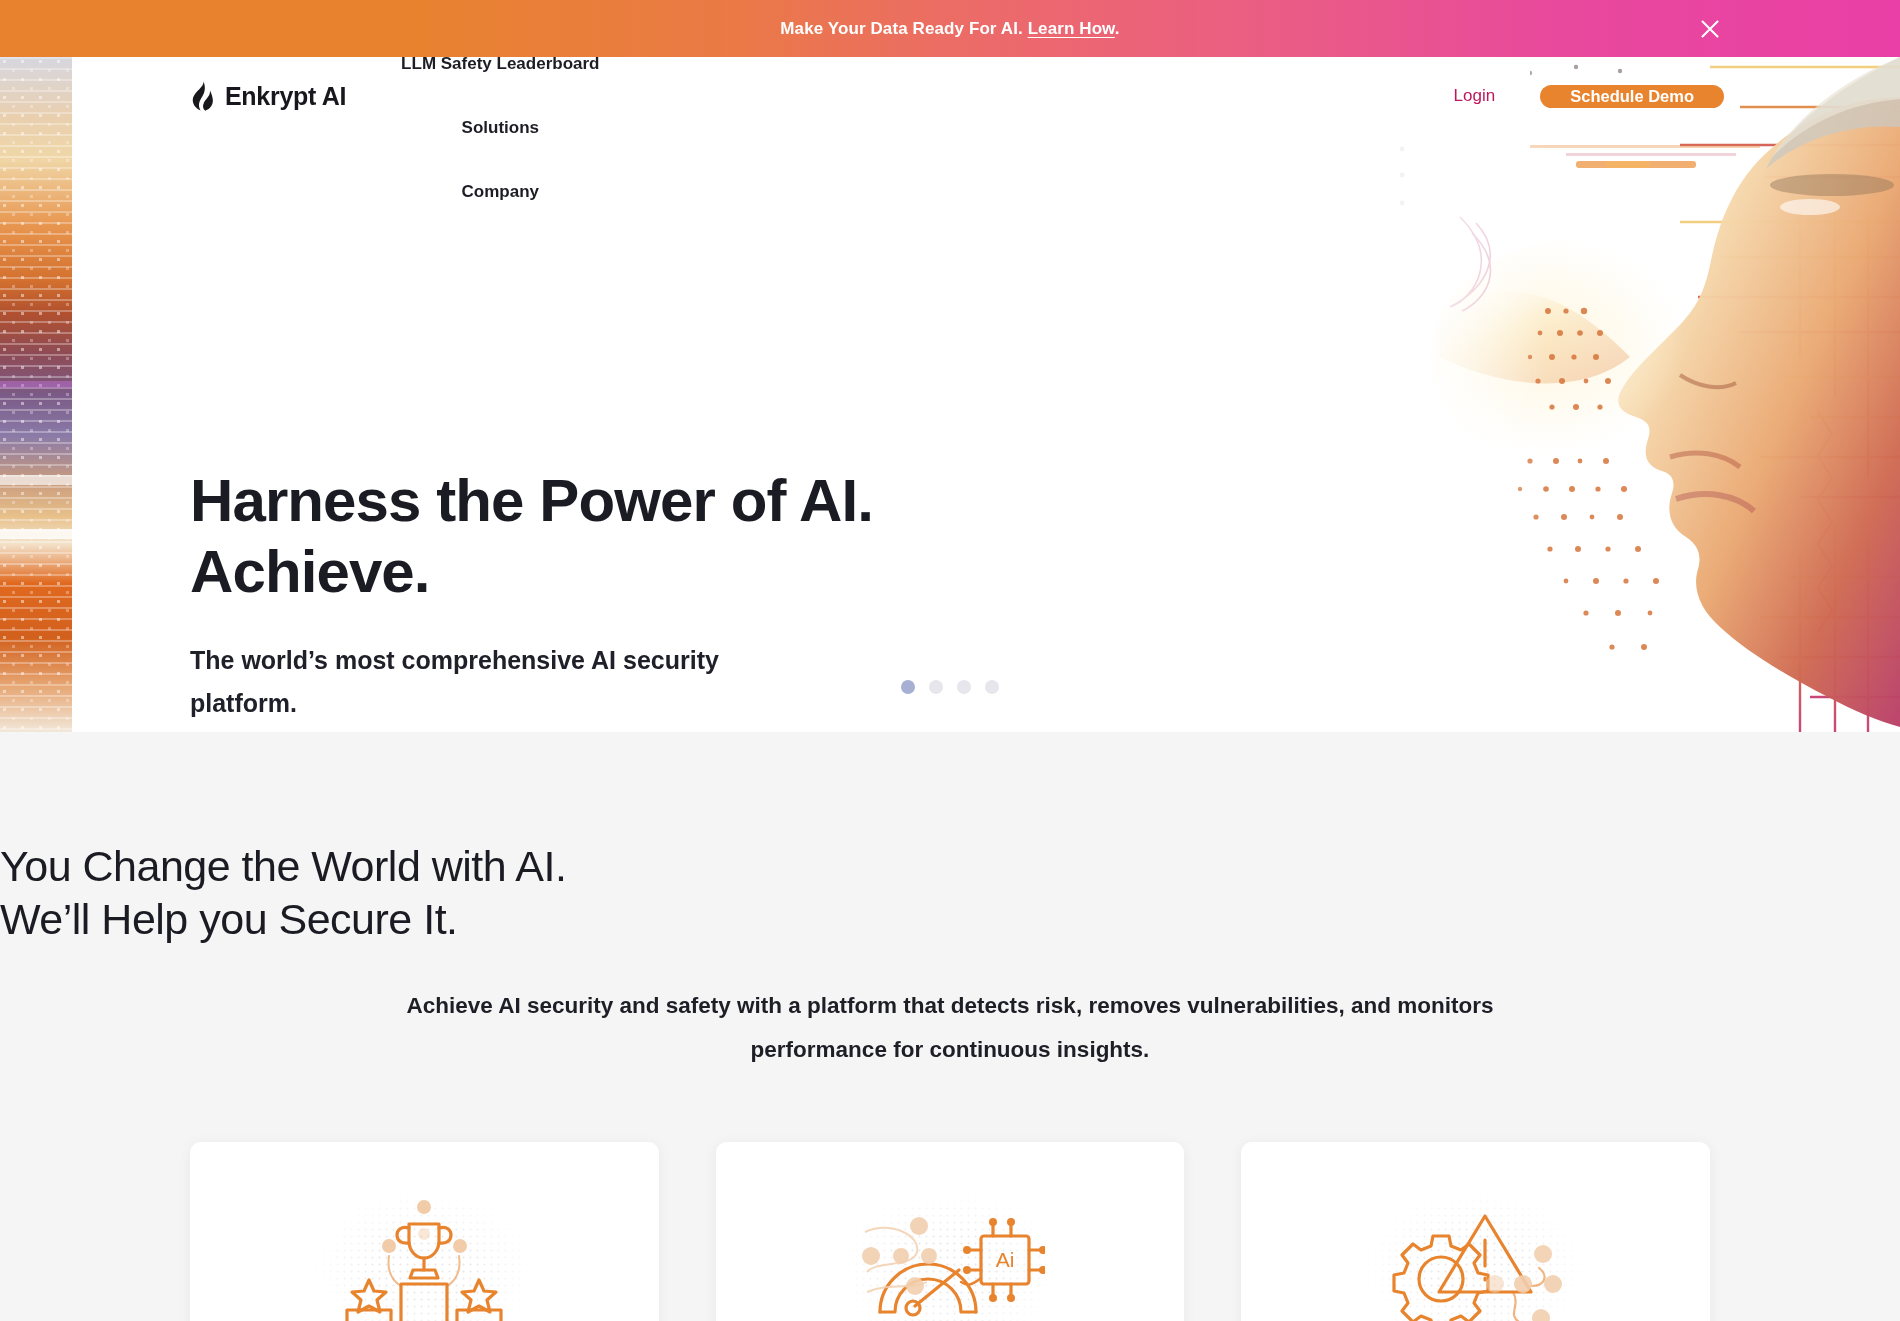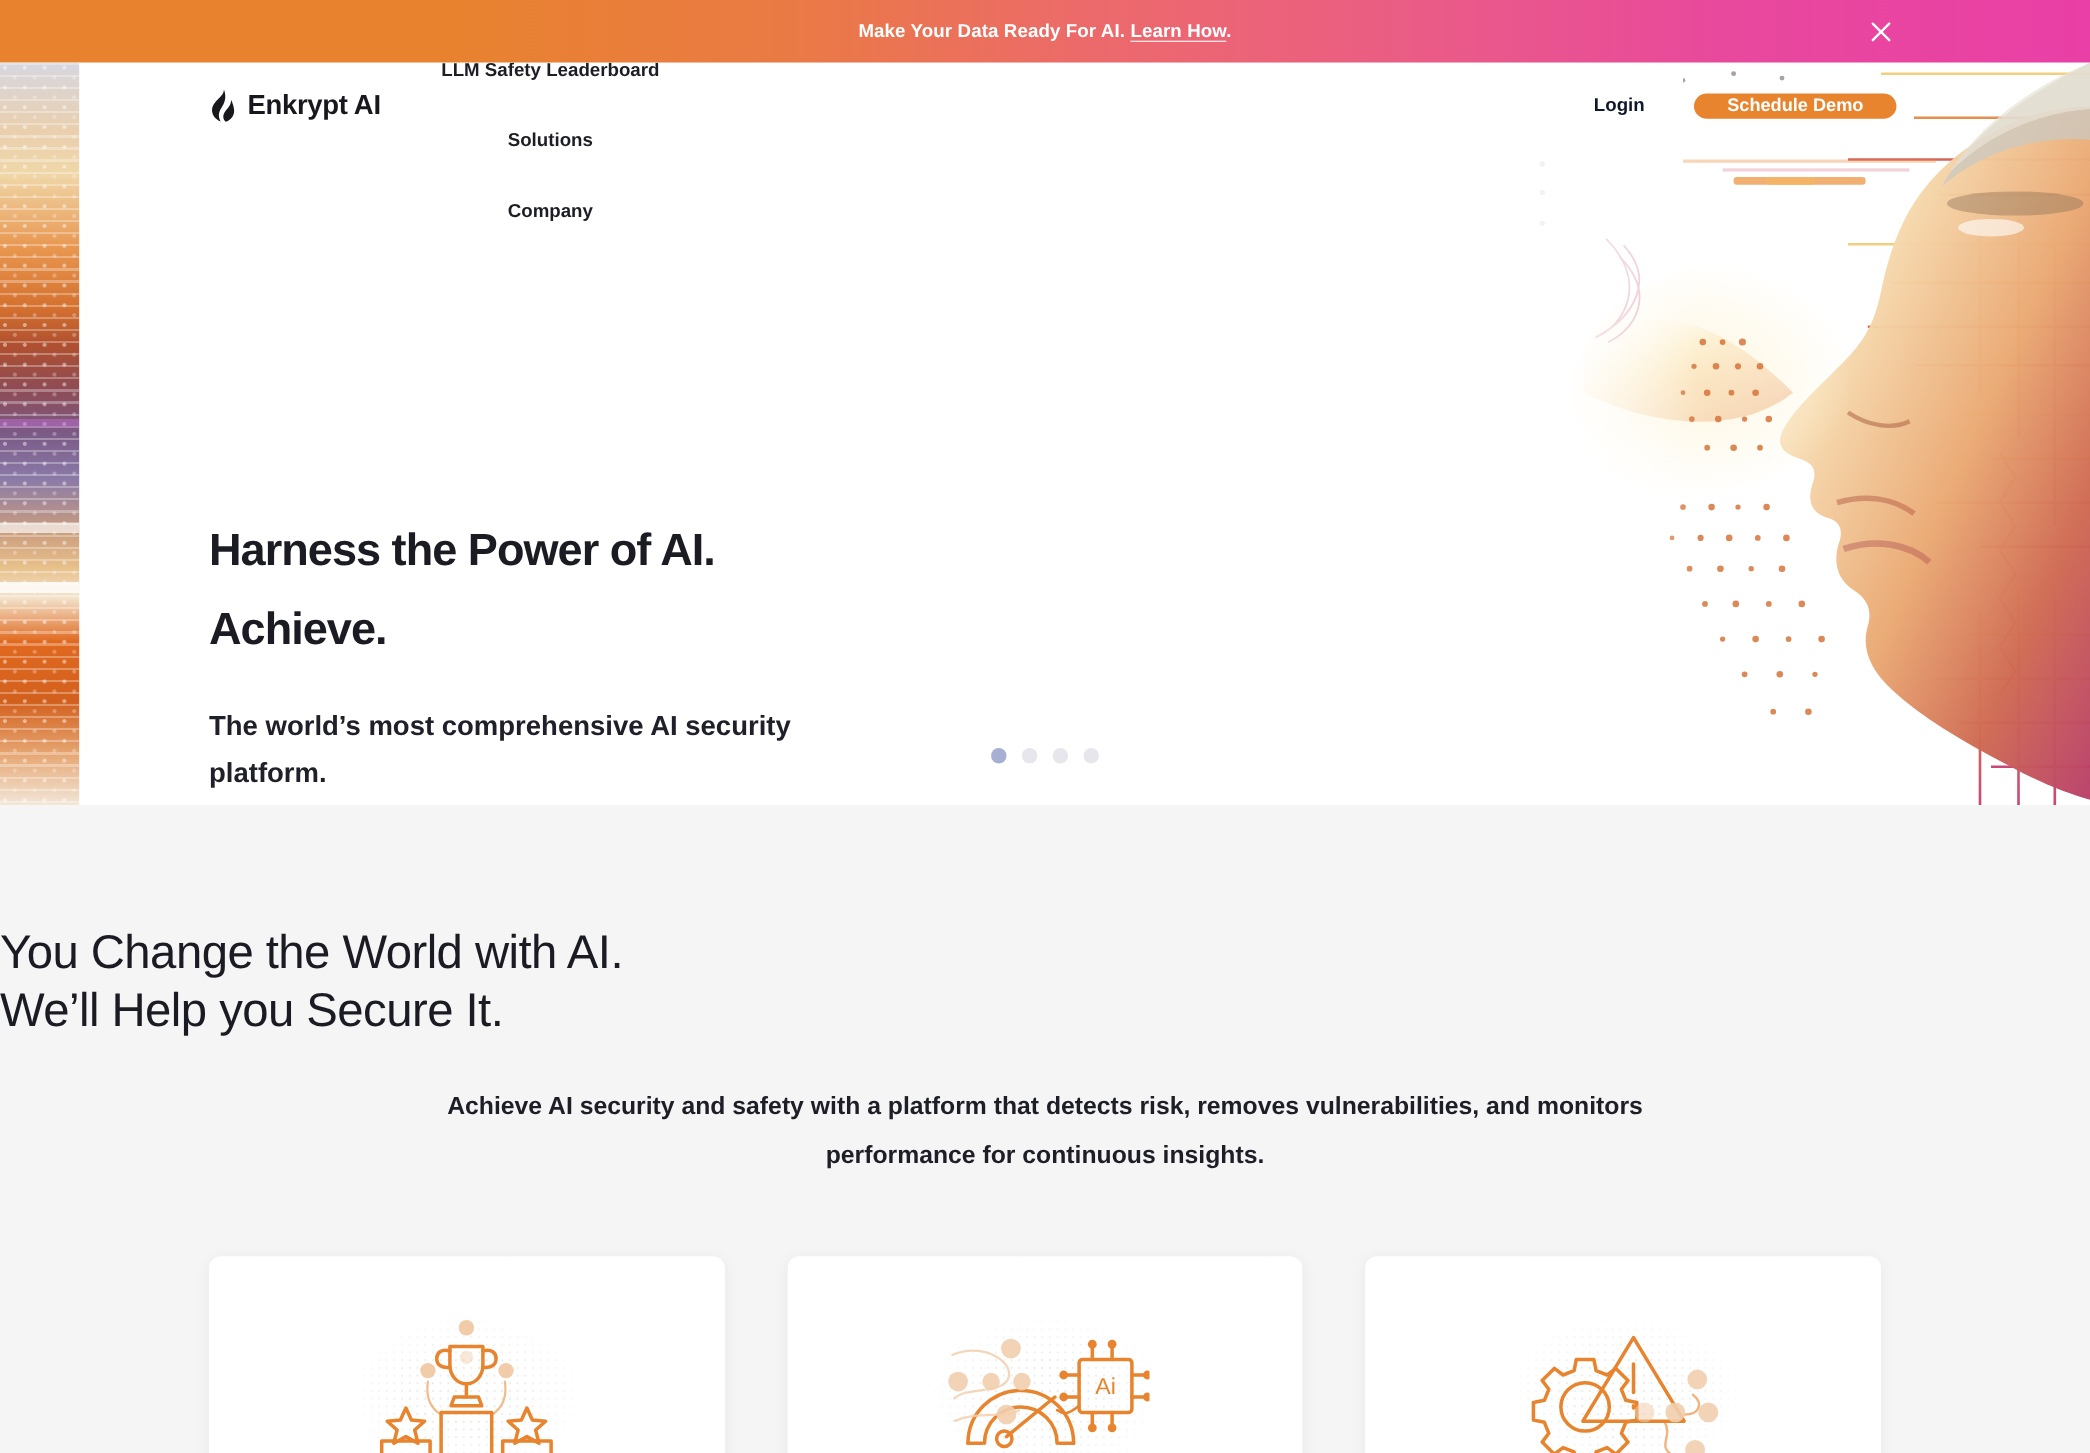--- a/index.html
+++ b/index.html
@@ -104,33 +104,33 @@
   .brand-name {
     font-size:25px; font-weight:700; letter-spacing:-.3px; color:#17171d;
     font-family:"Liberation Sans", sans-serif;
   }
   .nav-links { display:flex; align-items:center; gap:44px;flex-direction:column; }
   .nav-link {
     font-size:17px; font-weight:700; color:#1d1d26; cursor:pointer;
     white-space:nowrap;
   }
   .nav-right { margin-left:auto; display:flex; align-items:center; gap:45px; }
-  .login-link { font-size:17px; font-weight:700; color:#0f172a; cursor:pointer; }
+  .login-link { font-size:17px; font-weight:400; color:#be185d; cursor:pointer; }
   .demo-btn {
     background:#e8842e; color:#ffffff; border:none;
     font-size:16.5px; font-weight:700;
     padding:2px 30px; border-radius:28px; cursor:pointer;
     font-family:"Liberation Sans", sans-serif;
     white-space:nowrap;
   }
 
   
   .hero-copy { position:absolute; left:190px; top:408px; z-index:4; max-width:740px; }
   .hero-title {
-    font-size:41px; line-height:71px; font-weight:700;
+    font-size:60px; line-height:71px; font-weight:700;
     letter-spacing:-.9px; color:#1b1b23;
     font-family:"Liberation Sans", sans-serif;
     font-stretch:condensed;
   }
   .hero-sub {
     margin-top:32px;
     font-size:25px; line-height:43px; font-weight:700;
     color:#20202a; max-width:580px;
   }
 

